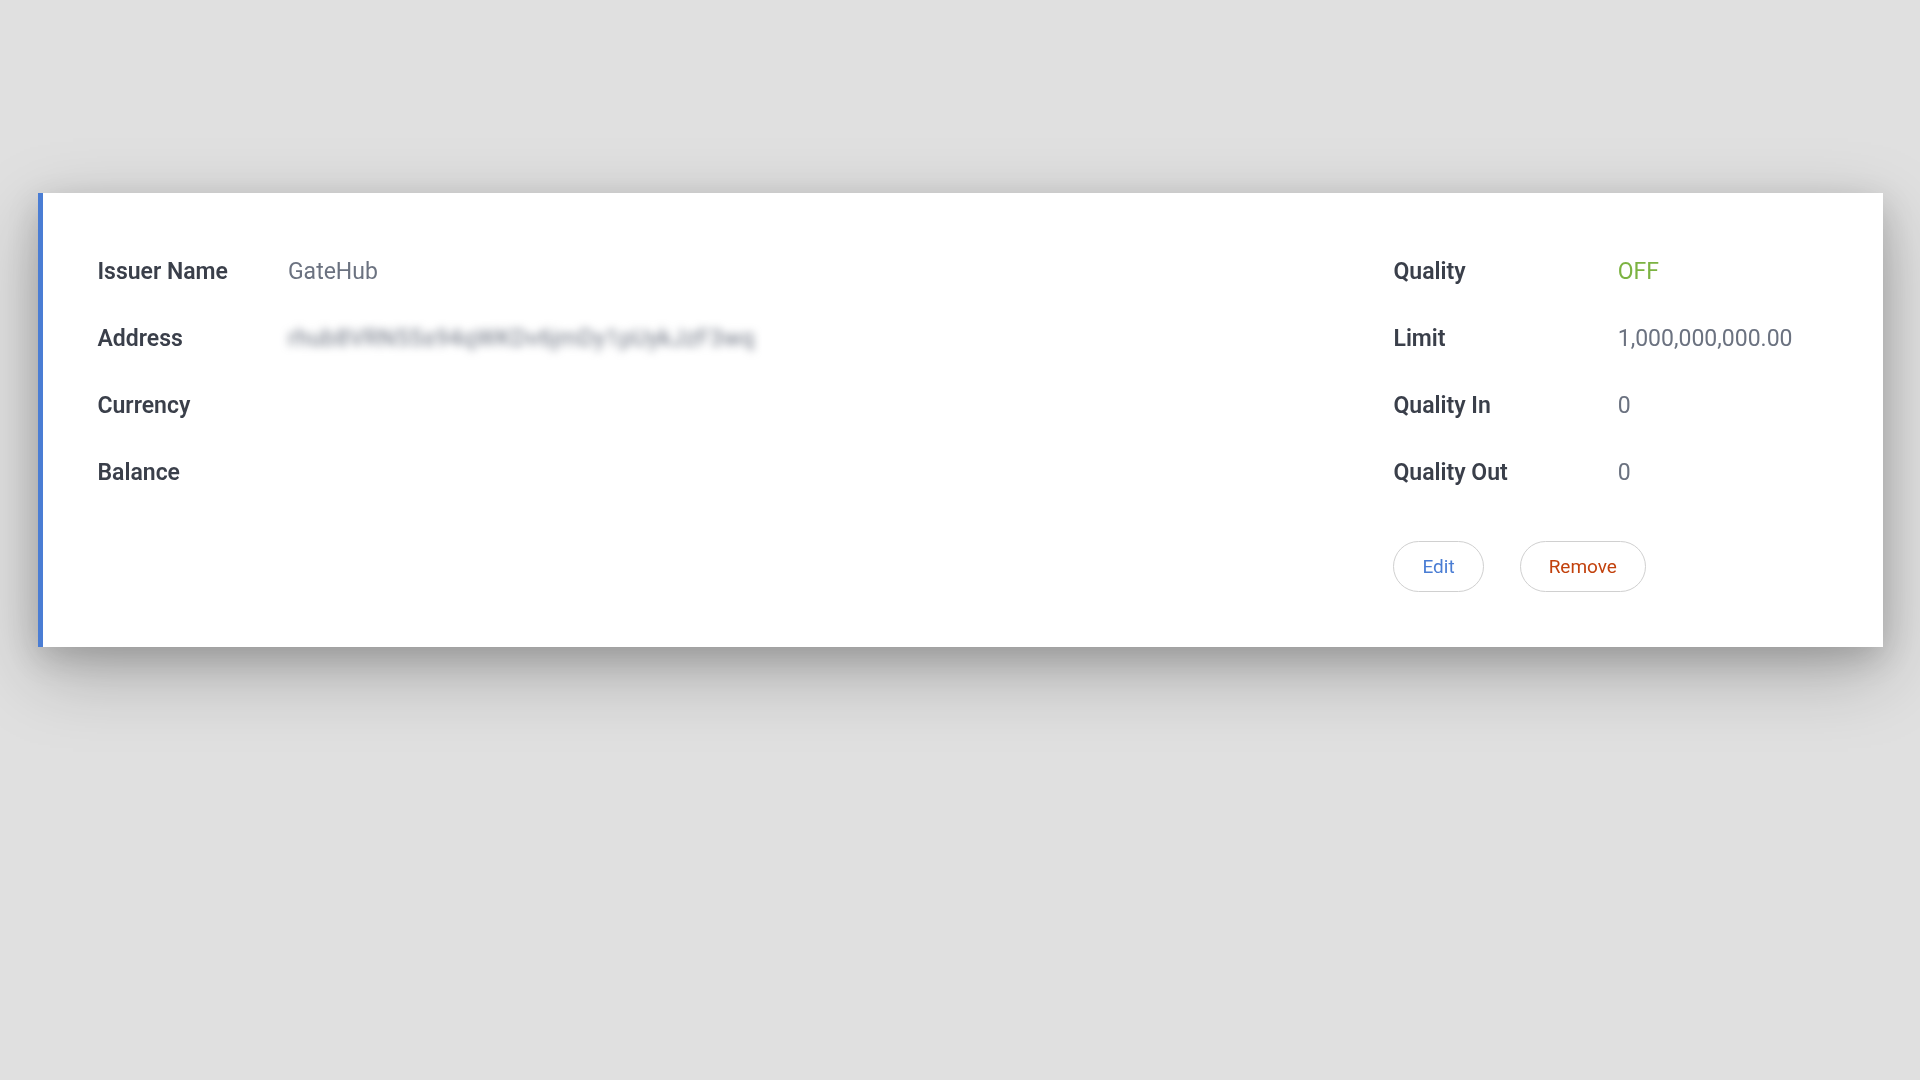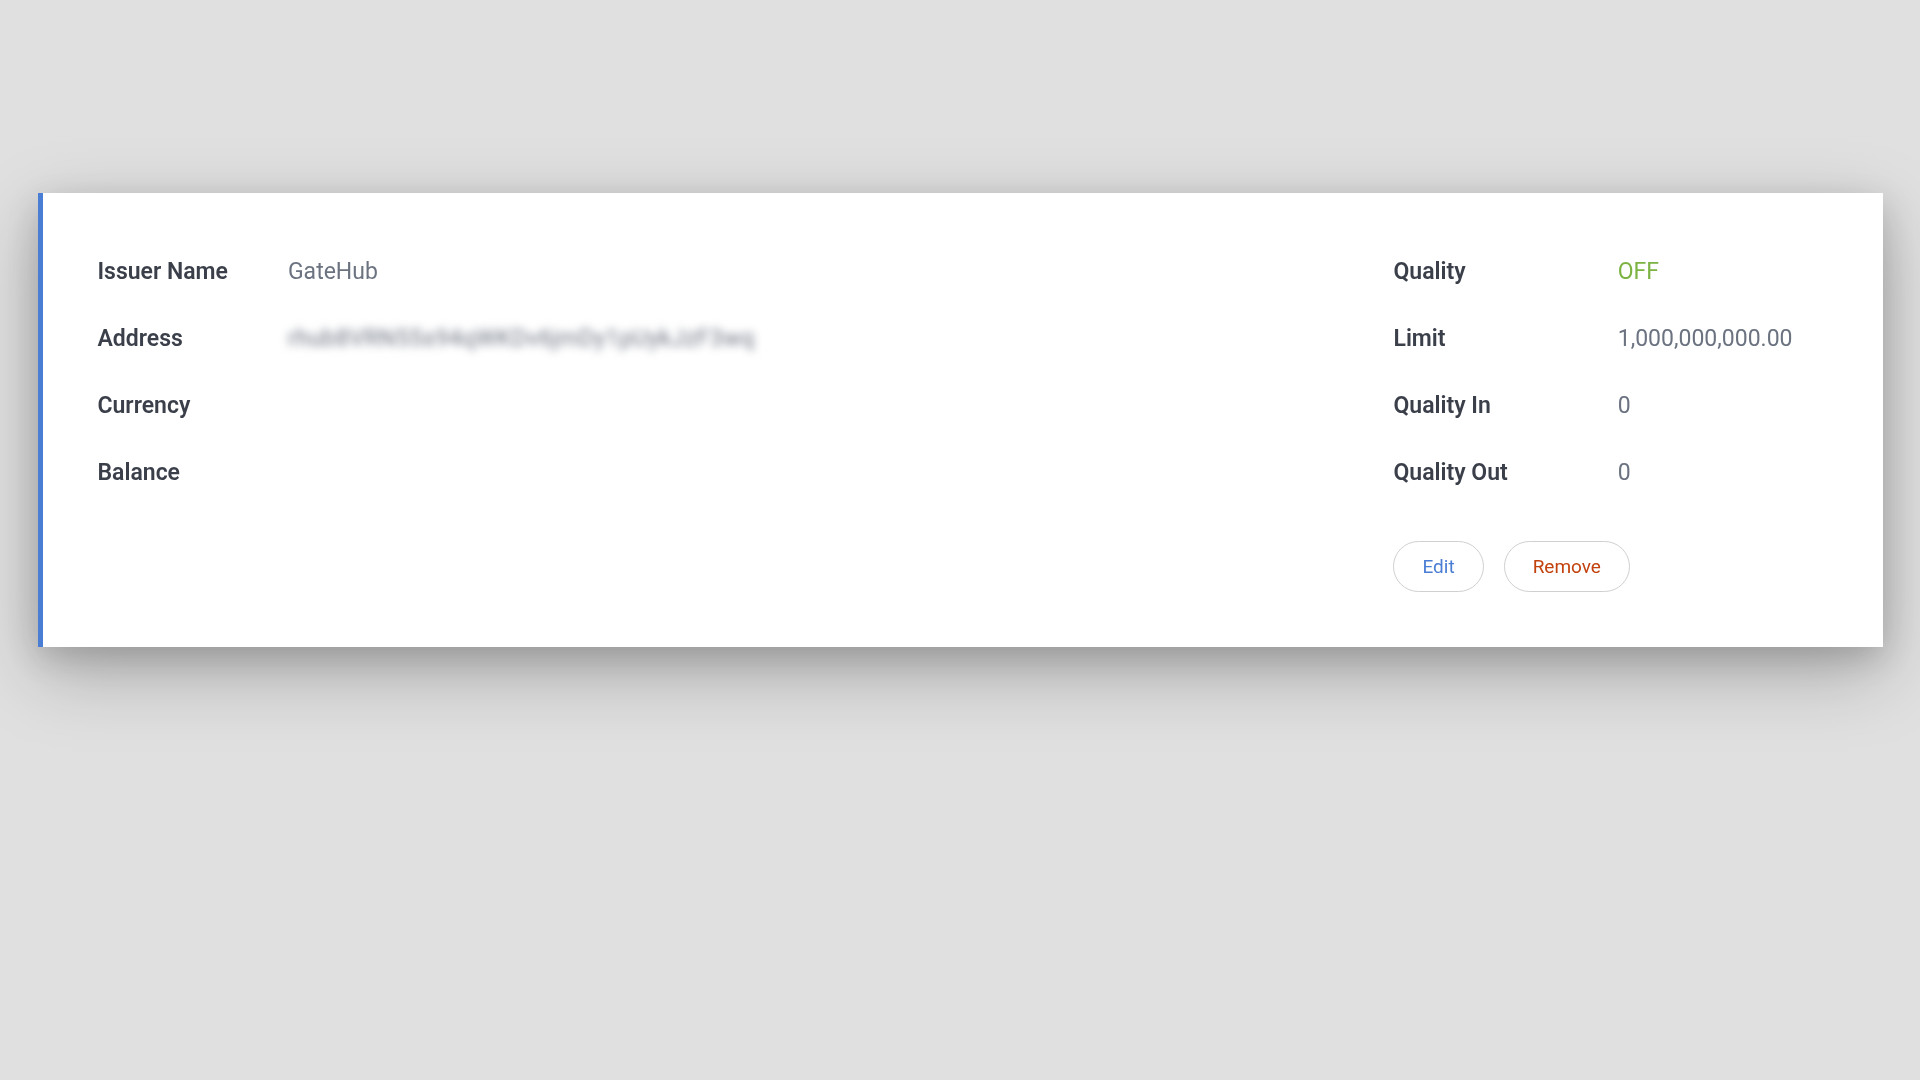--- a/index.html
+++ b/index.html
@@ -71,21 +71,21 @@
     
     .blurred {
       filter: blur(4px);
       user-select: none;
       letter-spacing: 0.5px;
     }
     
     .actions {
       margin-top: 55px;
       display: flex;
-      gap: 20px;
+      gap: 36px;
     }
     
     .btn {
       border: 1.5px solid #d0d0d0;
       background: #ffffff;
       border-radius: 28px;
       padding: 13px 28px;
       font-size: 19px;
       font-weight: 400;
       cursor: pointer;

